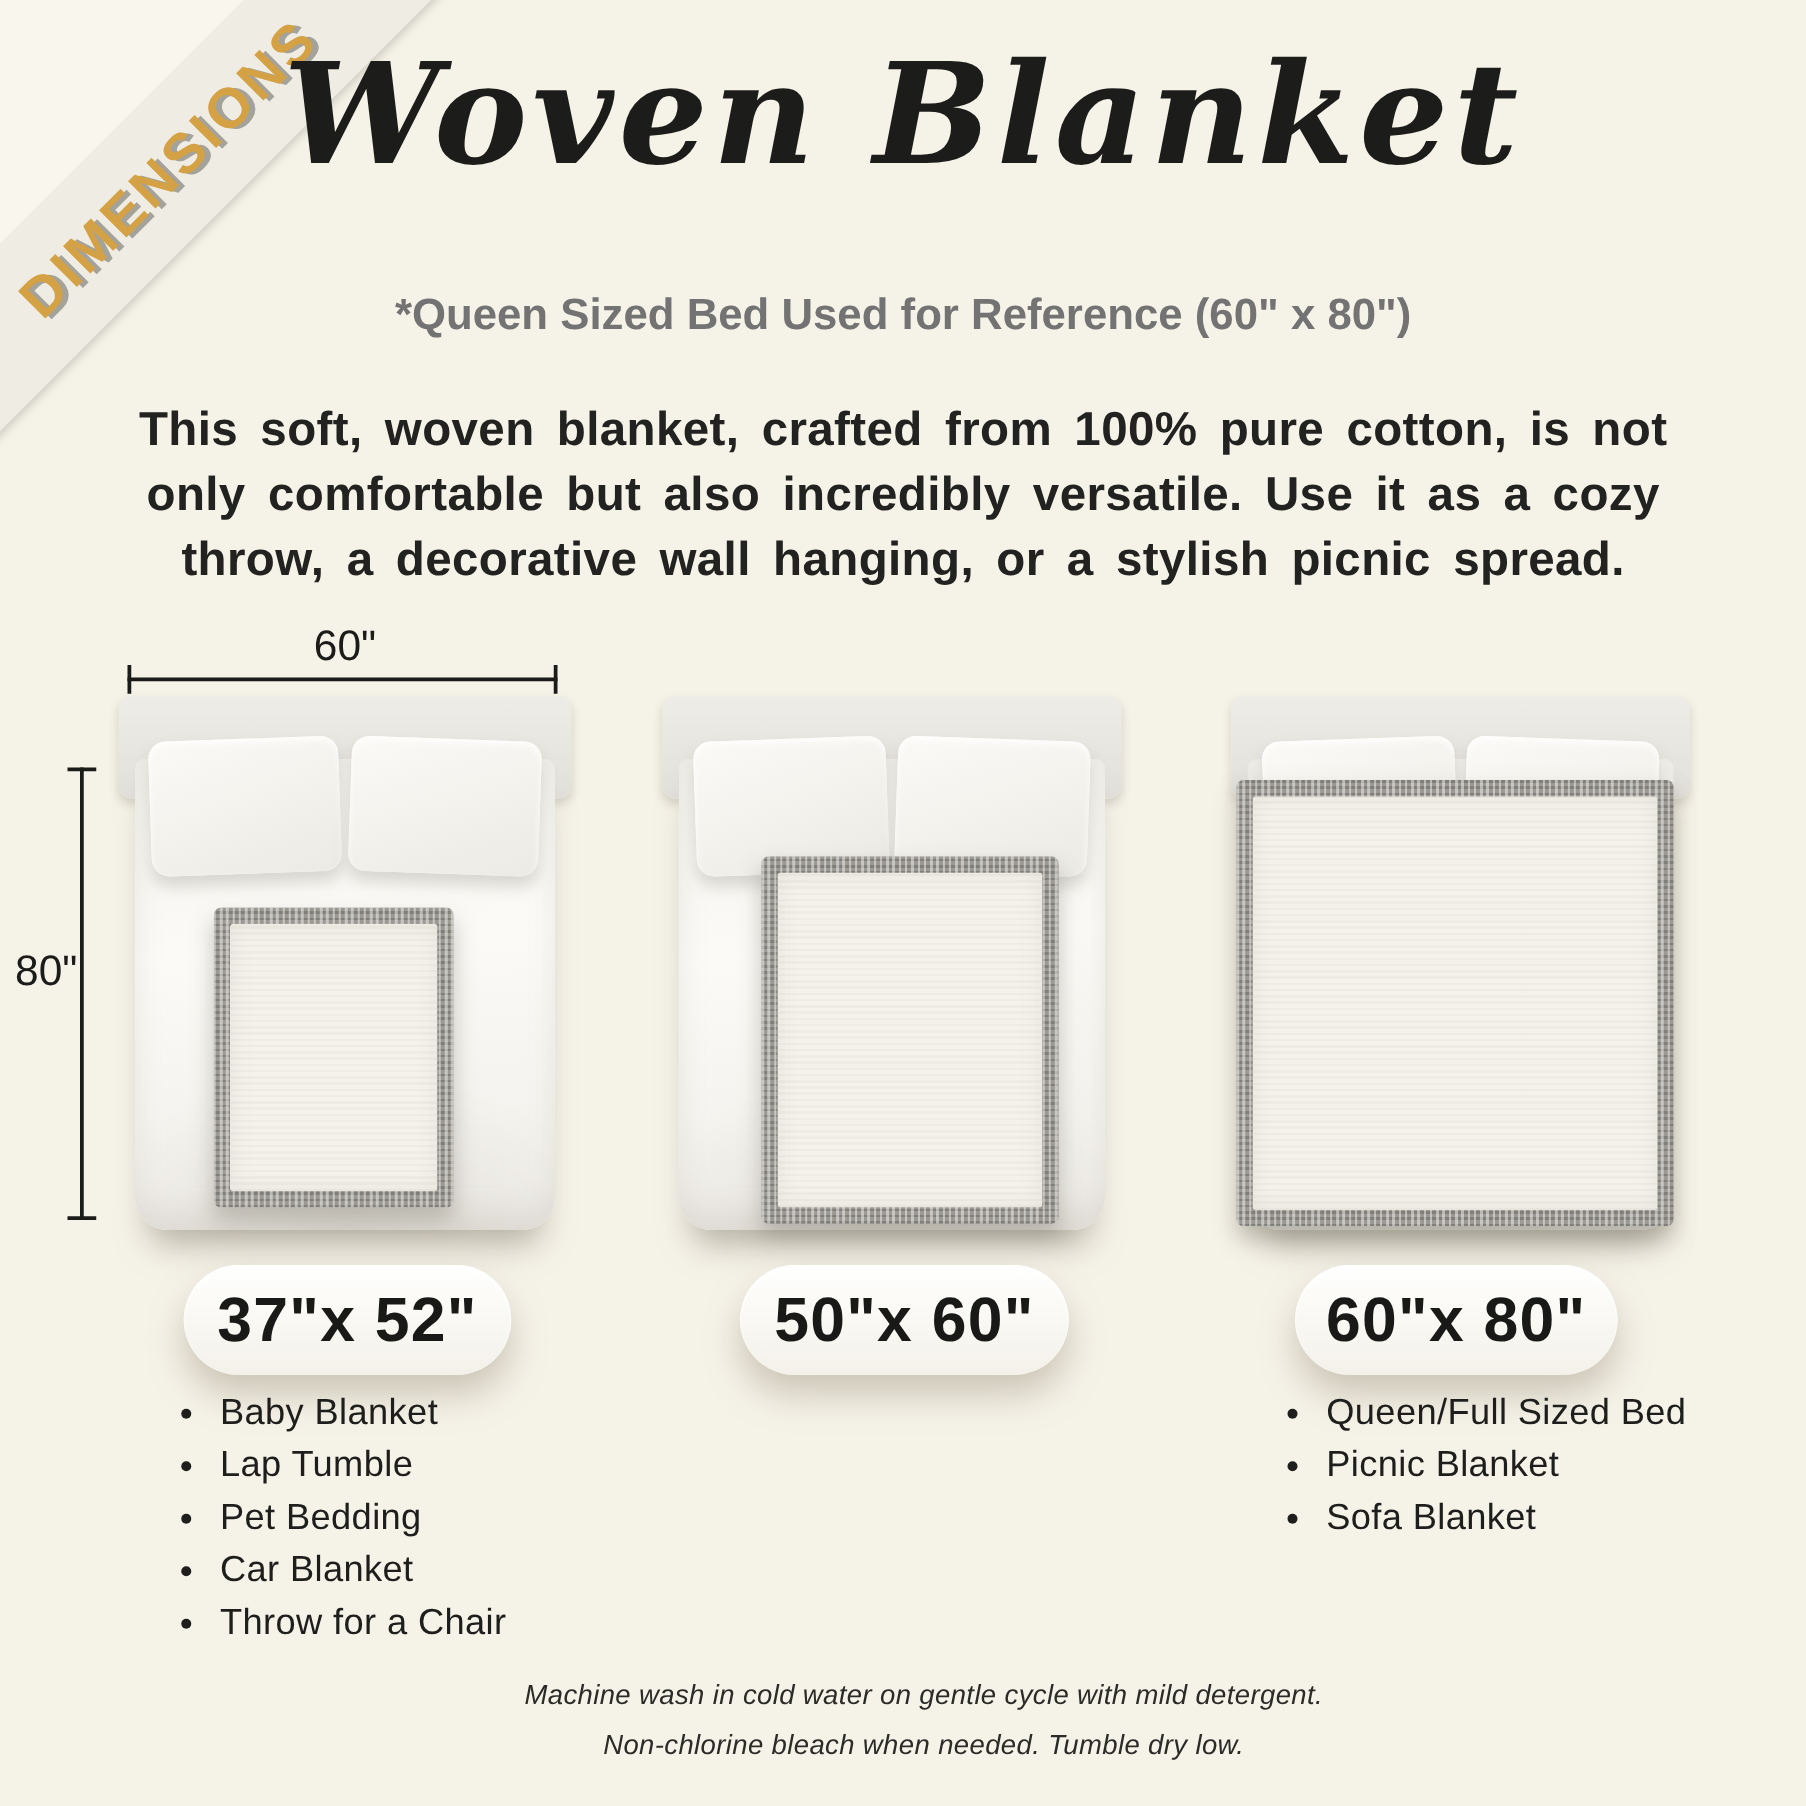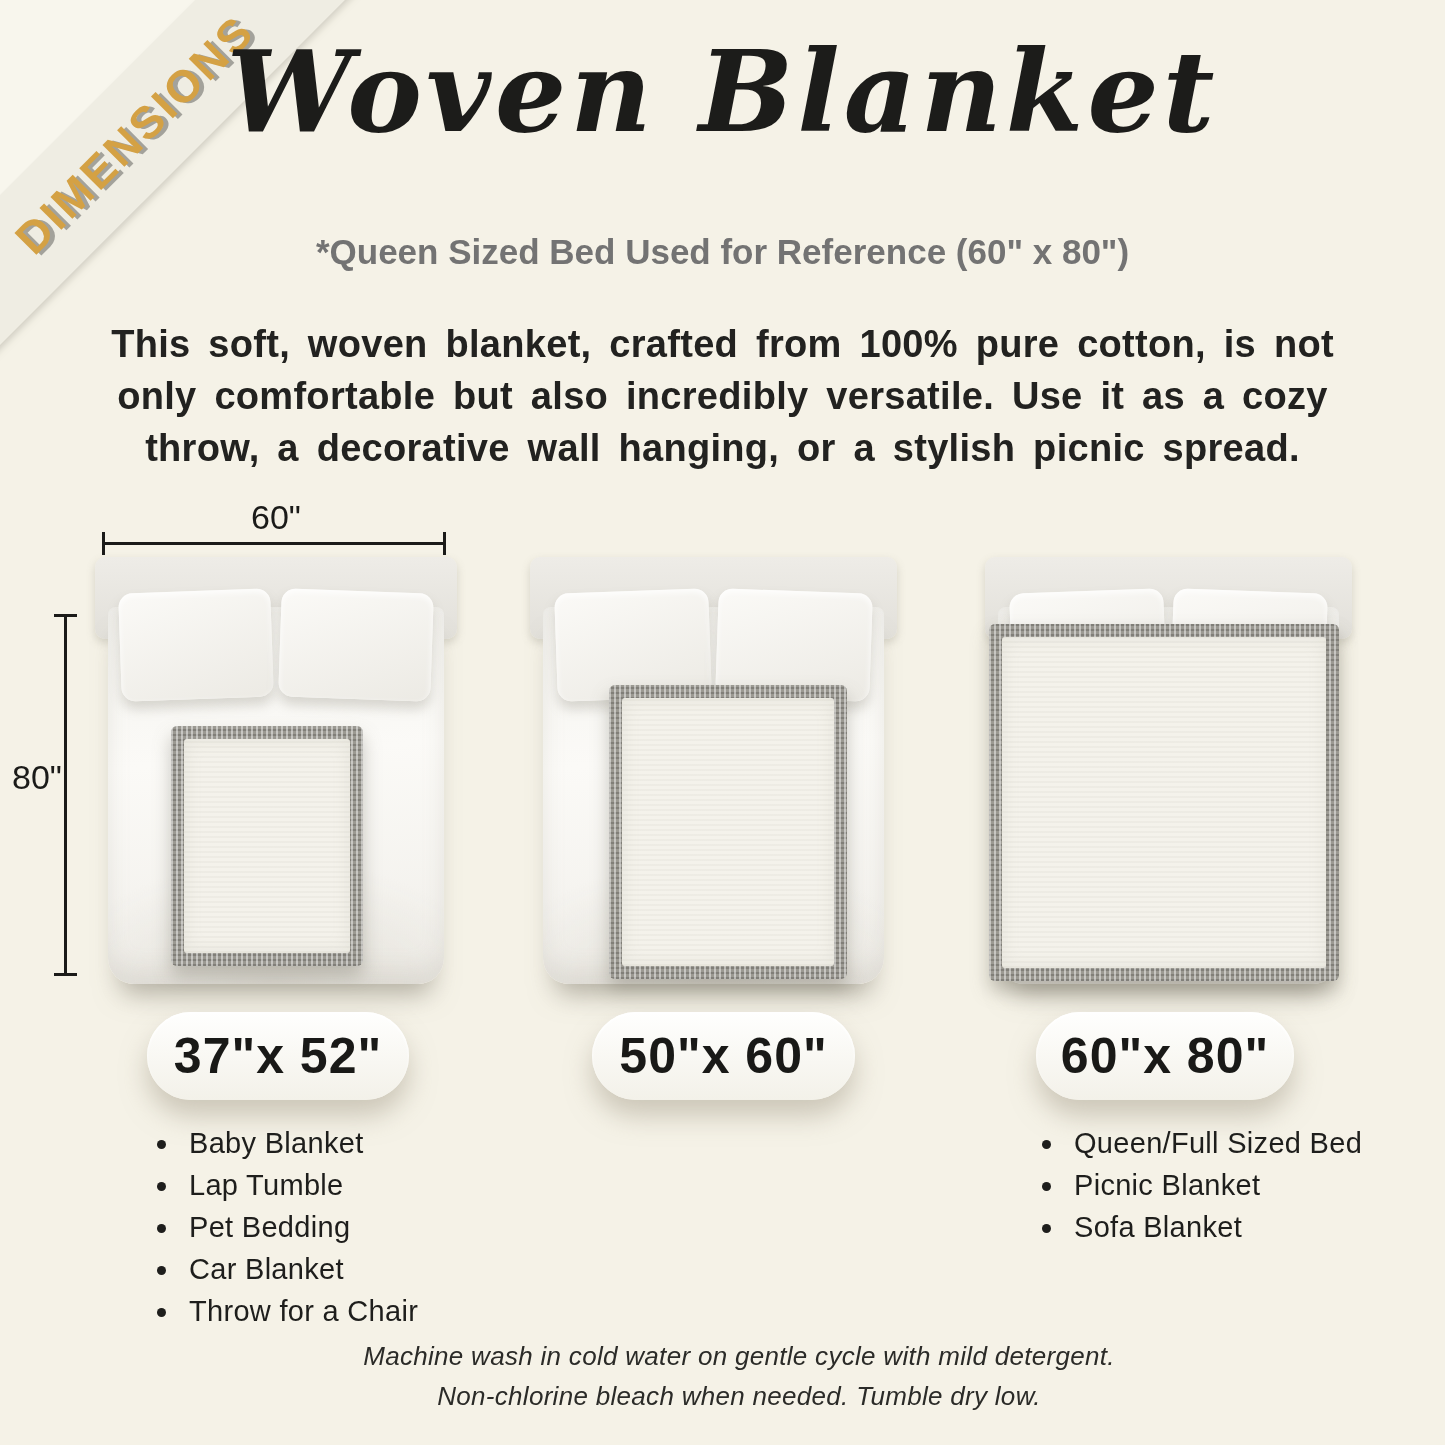--- a/index.html
+++ b/index.html
@@ -117,32 +117,32 @@
     box-shadow:0 16px 26px rgba(165,158,140,.5), inset 0 2px 3px #fff;
     display:flex; align-items:center; justify-content:center;
     font-weight:bold; font-size:50px; letter-spacing:1px; color:#191917;
   }
   .pill-1 { left:147px;  width:262px; }
   .pill-2 { left:592px;  width:263px; }
   .pill-3 { left:1036px; width:258px; }
 
   
   .uses {
-    position:absolute; top:1112px; margin:13px; padding:0 0 0 28px;
+    position:absolute; top:1112px; margin:0; padding:0 0 0 28px;
     font-size:29px; line-height:37px; color:#1e1e1c; letter-spacing:.3px;
   }
   .uses li { margin:0 0 5px 0; padding-left:8px; }
   .uses-1 { left:140px; }
   .uses-2 { left:585px; }
   .uses-3 { left:1025px; }
 
   
   .care {
     position:absolute; top:1336px; left:0; right:0; text-align:center;
-    font-style:italic; font-size:26px; line-height:40px; color:#2b2b28;
+    font-style:italic; font-size:22px; line-height:40px; color:#2b2b28;
     letter-spacing:.3px;
     margin-left:33px;
   }
 </style>
 </head>
 <body>
 
 <div class="canvas">
 
   <div class="ribbon-corner"></div>

